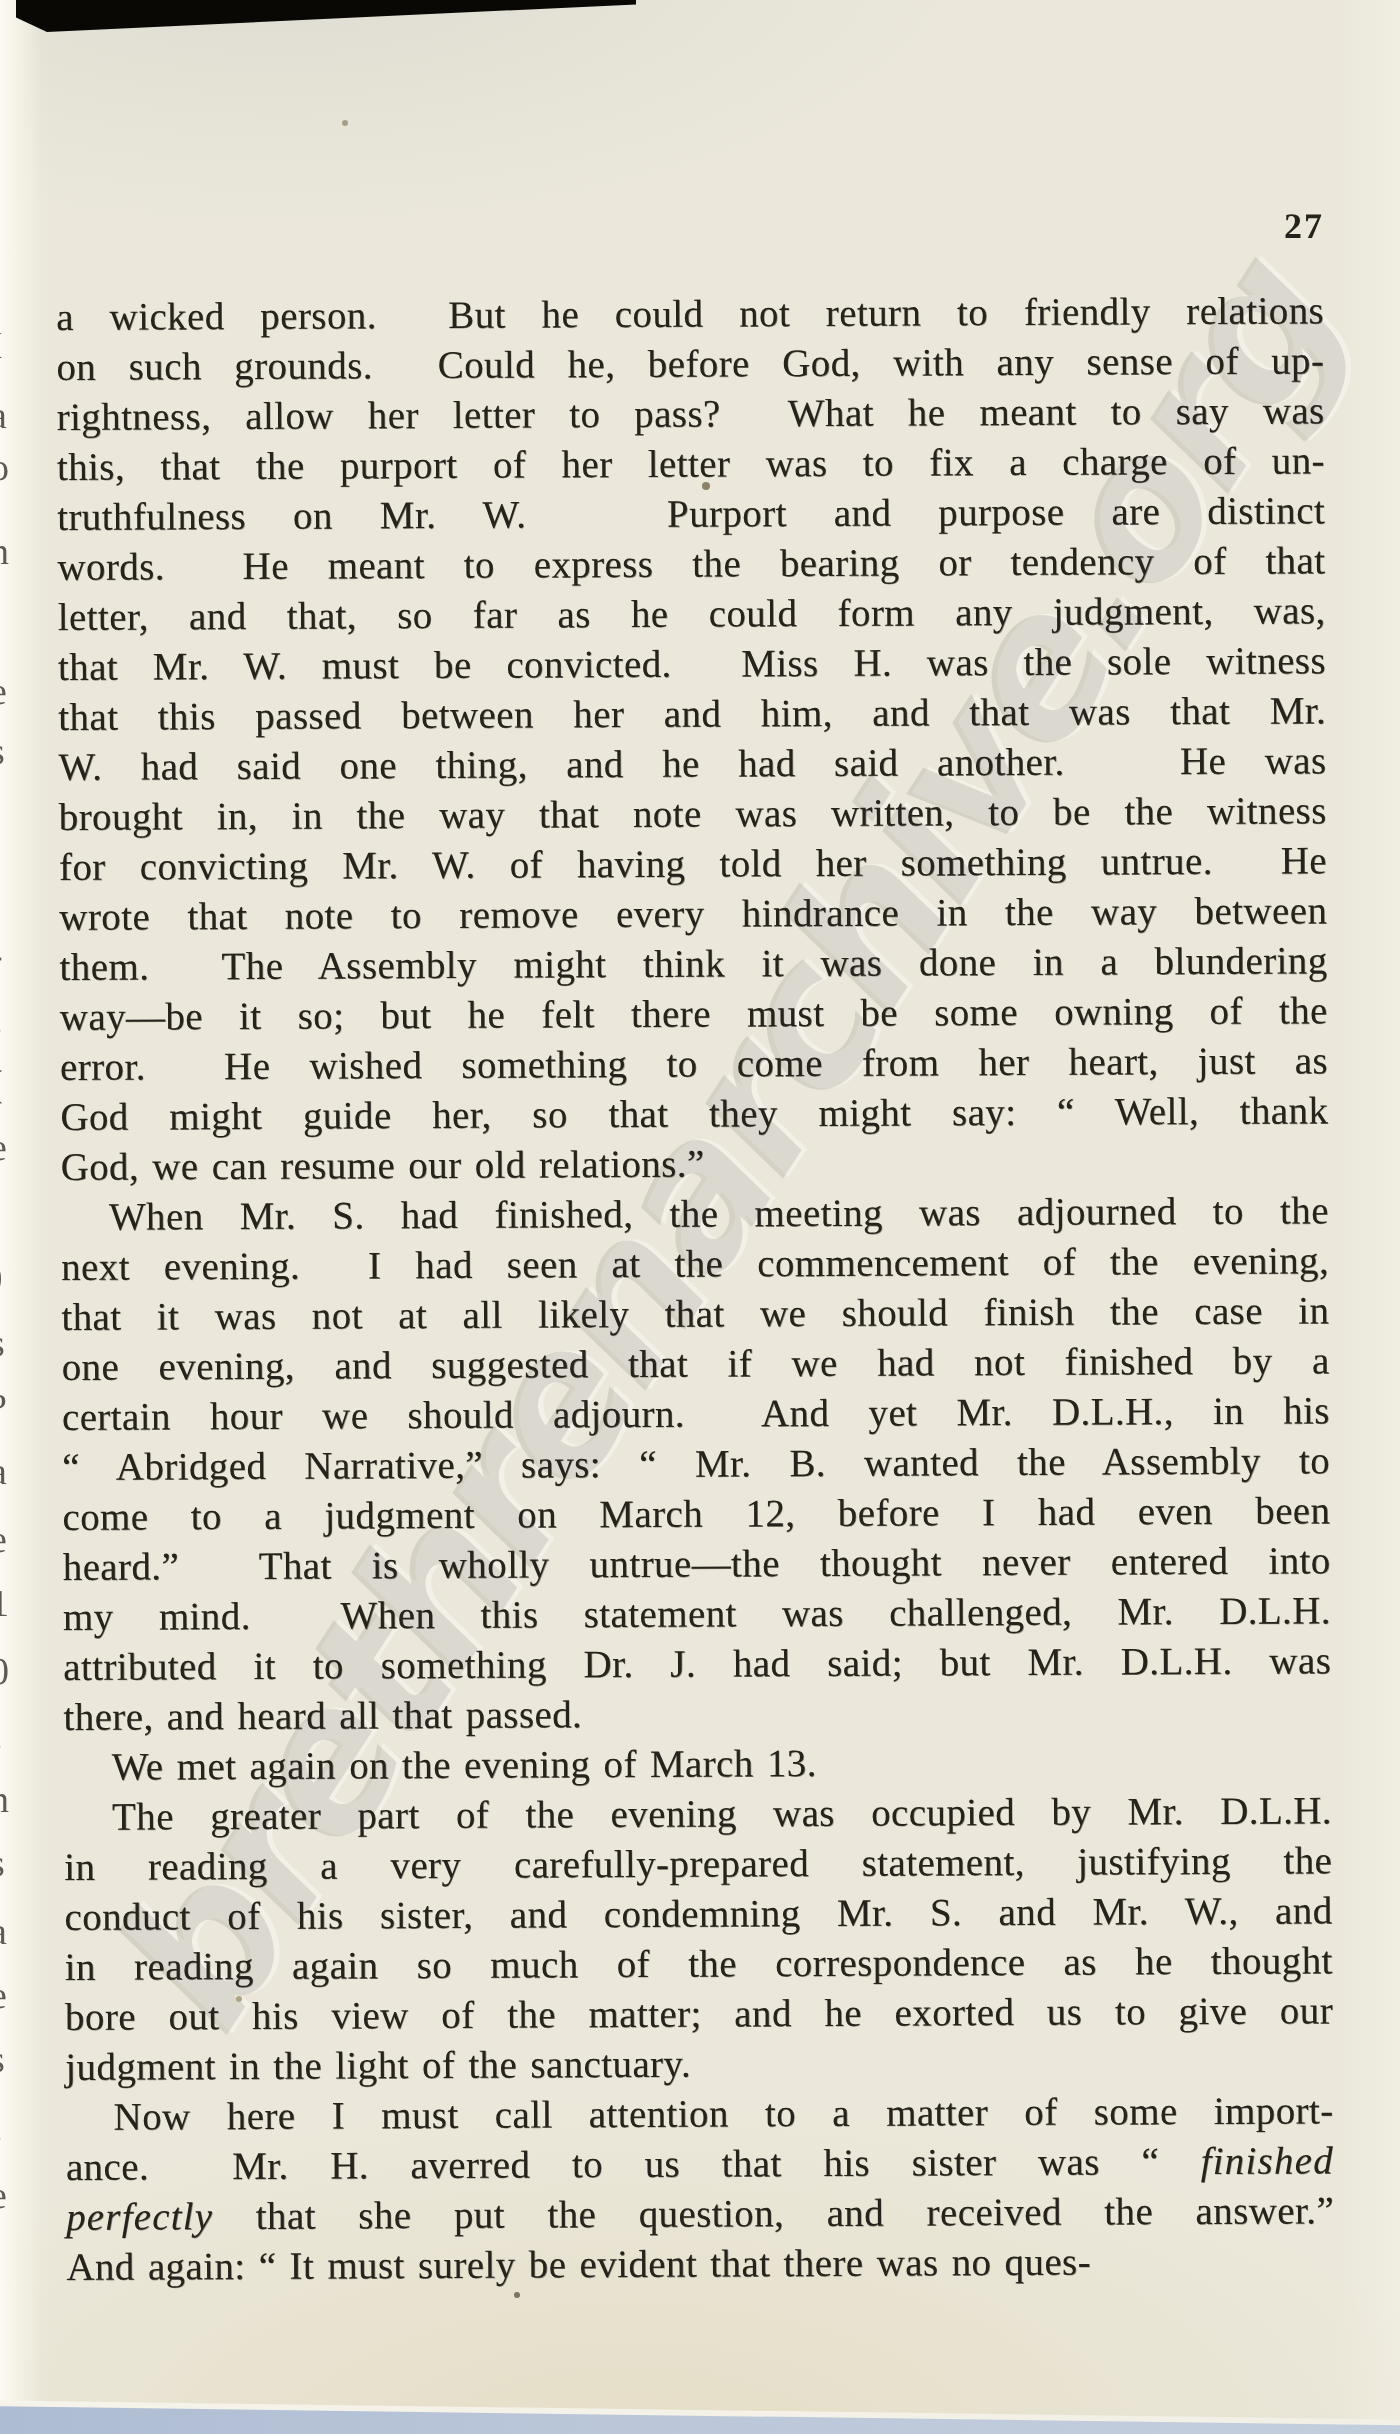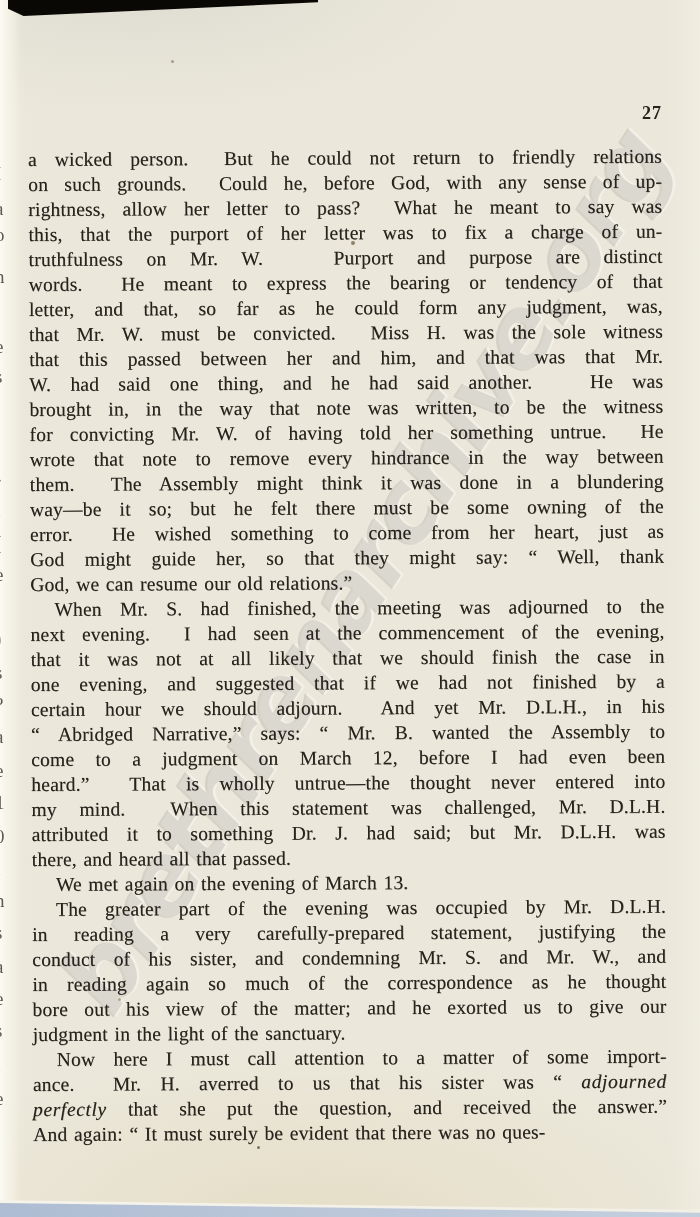--- a/index.html
+++ b/index.html
@@ -179,21 +179,21 @@
       <div class="para indent">
         <div class="line"><span>The greater part of the evening was occupied by Mr. D.L.H.</span></div>
         <div class="line"><span>in reading a very carefully-prepared statement, justifying the</span></div>
         <div class="line"><span>conduct of his sister, and condemning Mr. S. and Mr. W., and</span></div>
         <div class="line"><span>in reading again so much of the correspondence as he thought</span></div>
         <div class="line"><span>bore out his view of the matter; and he exorted us to give our</span></div>
         <div class="line last"><span>judgment in the light of the sanctuary.</span></div>
       </div>
       <div class="para indent">
         <div class="line"><span>Now here I must call attention to a matter of some import-</span></div>
-        <div class="line"><span>ance.&nbsp; Mr. H. averred to us that his sister was “ </span><em>adjourned</em></div>
+        <div class="line"><span>ance.&nbsp; Mr. H. averred to us that his sister was “ </span><em>finished</em></div>
         <div class="line"><em>perfectly</em><span> that she put the question, and received the answer.”</span></div>
         <div class="line last"><span>And again: “ It must surely be evident that there was no ques-</span></div>
       </div>
     </div>
 
   <div class="speck s1"></div>
   <div class="speck s2"></div>
   <div class="speck s3"></div>
   <div class="speck s4"></div>
 

